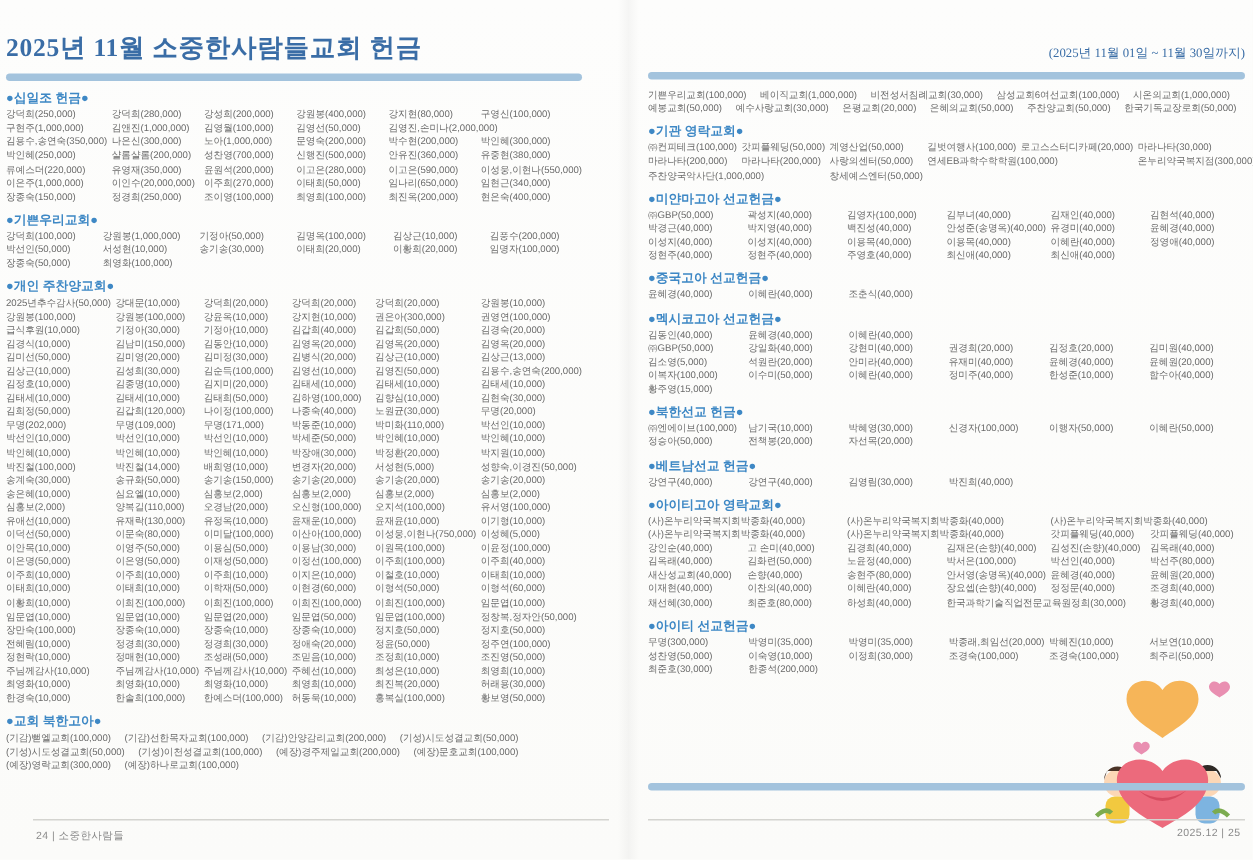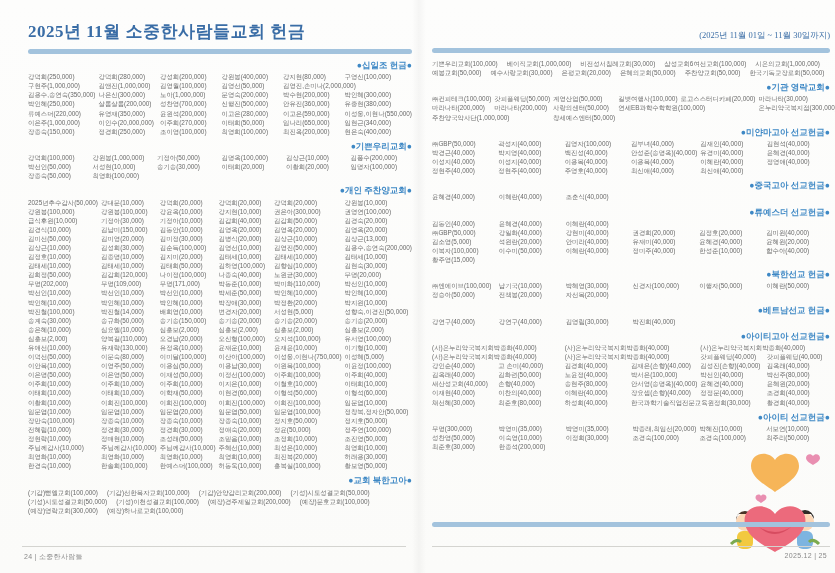--- a/index.html
+++ b/index.html
@@ -6,36 +6,36 @@
   body{
     width:835px;height:573px;position:relative;overflow:hidden;
     background:#fcfcfa;
     font-family:"Liberation Sans","DejaVu Sans",sans-serif;
     color:#666;
   }
   .sheet{position:absolute;inset:0;background:linear-gradient(180deg,#fdfdfc 0%,#fbfbf9 100%);}
   .gutter{position:absolute;left:412px;top:0;width:14px;height:573px;
     background:linear-gradient(90deg,rgba(0,0,0,0) 0%,rgba(120,120,120,0.06) 50%,rgba(0,0,0,0) 100%);}
   .page{position:absolute;top:16px;}
-  .page-left{left:28px;width:384px;}
+  .page-left{left:4px;width:384px;}
   .page-right{left:432px;width:398px;}
   .title{
     font-family:"Liberation Serif","DejaVu Serif",serif;
     font-weight:bold;color:#3a6da6;font-size:17px;letter-spacing:0.5px;
     margin:4px 0 6px 0;white-space:nowrap;
   }
   .date-range{
     font-family:"Liberation Serif","DejaVu Serif",serif;
     font-weight:normal;color:#3a6da6;font-size:8.5px;text-align:right;
     margin:14px 0 6px 0;white-space:nowrap;
   }
   .bar{height:5px;border-radius:3px;background:#a3c3dd;margin-bottom:6px;}
   .sec-h{
     color:#3e88c5;font-weight:bold;font-size:8.5px;
-    margin:5px 0 2px 0;line-height:1.2;white-space:nowrap;text-align:right;
+    margin:5px 0 2px 0;line-height:1.2;white-space:nowrap;
   }
   .sec-h:empty{display:none;margin:0;}
   .grid{display:grid;grid-template-columns:repeat(6,1fr);column-gap:3px;}
   .flexwrap{display:flex;flex-wrap:wrap;column-gap:9px;}
   .entry{
     font-size:6.4px;line-height:1.42;color:#6a6a6a;
     white-space:nowrap;overflow:visible;
   }
   .grid .entry.wide{grid-column:span 2;}
   .footer-rule{position:absolute;height:1px;background:#d4d4d0;}
@@ -399,21 +399,21 @@
   <section>
     <h2 class="sec-h">●중국고아 선교헌금●</h2>
     <div class="grid">
         <span class="entry">윤혜경(40,000)</span>
         <span class="entry">이혜란(40,000)</span>
         <span class="entry">조춘식(40,000)</span>
       </div>
   </section>
 
   <section>
-    <h2 class="sec-h">●류예스더 선교헌금●</h2>
+    <h2 class="sec-h">●멕시코고아 선교헌금●</h2>
     <div class="grid">
         <span class="entry">김동인(40,000)</span>
         <span class="entry">윤혜경(40,000)</span>
         <span class="entry">이혜란(40,000)</span>
       </div>
   </section>
 
   <section>
     <div class="grid">
         <span class="entry">㈜GBP(50,000)</span>
@@ -457,21 +457,21 @@
     <h2 class="sec-h">●베트남선교 헌금●</h2>
     <div class="grid">
         <span class="entry">강연구(40,000)</span>
         <span class="entry">강연구(40,000)</span>
         <span class="entry">김영림(30,000)</span>
         <span class="entry">박진희(40,000)</span>
       </div>
   </section>
 
   <section>
-    <h2 class="sec-h">●아이티고아 선교헌금●</h2>
+    <h2 class="sec-h">●아이티고아 영락교회●</h2>
     <div class="grid">
         <span class="entry wide">(사)온누리약국복지회박종화(40,000)</span>
         <span class="entry wide">(사)온누리약국복지회박종화(40,000)</span>
         <span class="entry wide">(사)온누리약국복지회박종화(40,000)</span>
         <span class="entry wide">(사)온누리약국복지회박종화(40,000)</span>
         <span class="entry wide">(사)온누리약국복지회박종화(40,000)</span>
         <span class="entry">갓피플웨딩(40,000)</span>
         <span class="entry">갓피플웨딩(40,000)</span>
         <span class="entry">강인순(40,000)</span>
         <span class="entry">고 손미(40,000)</span>

